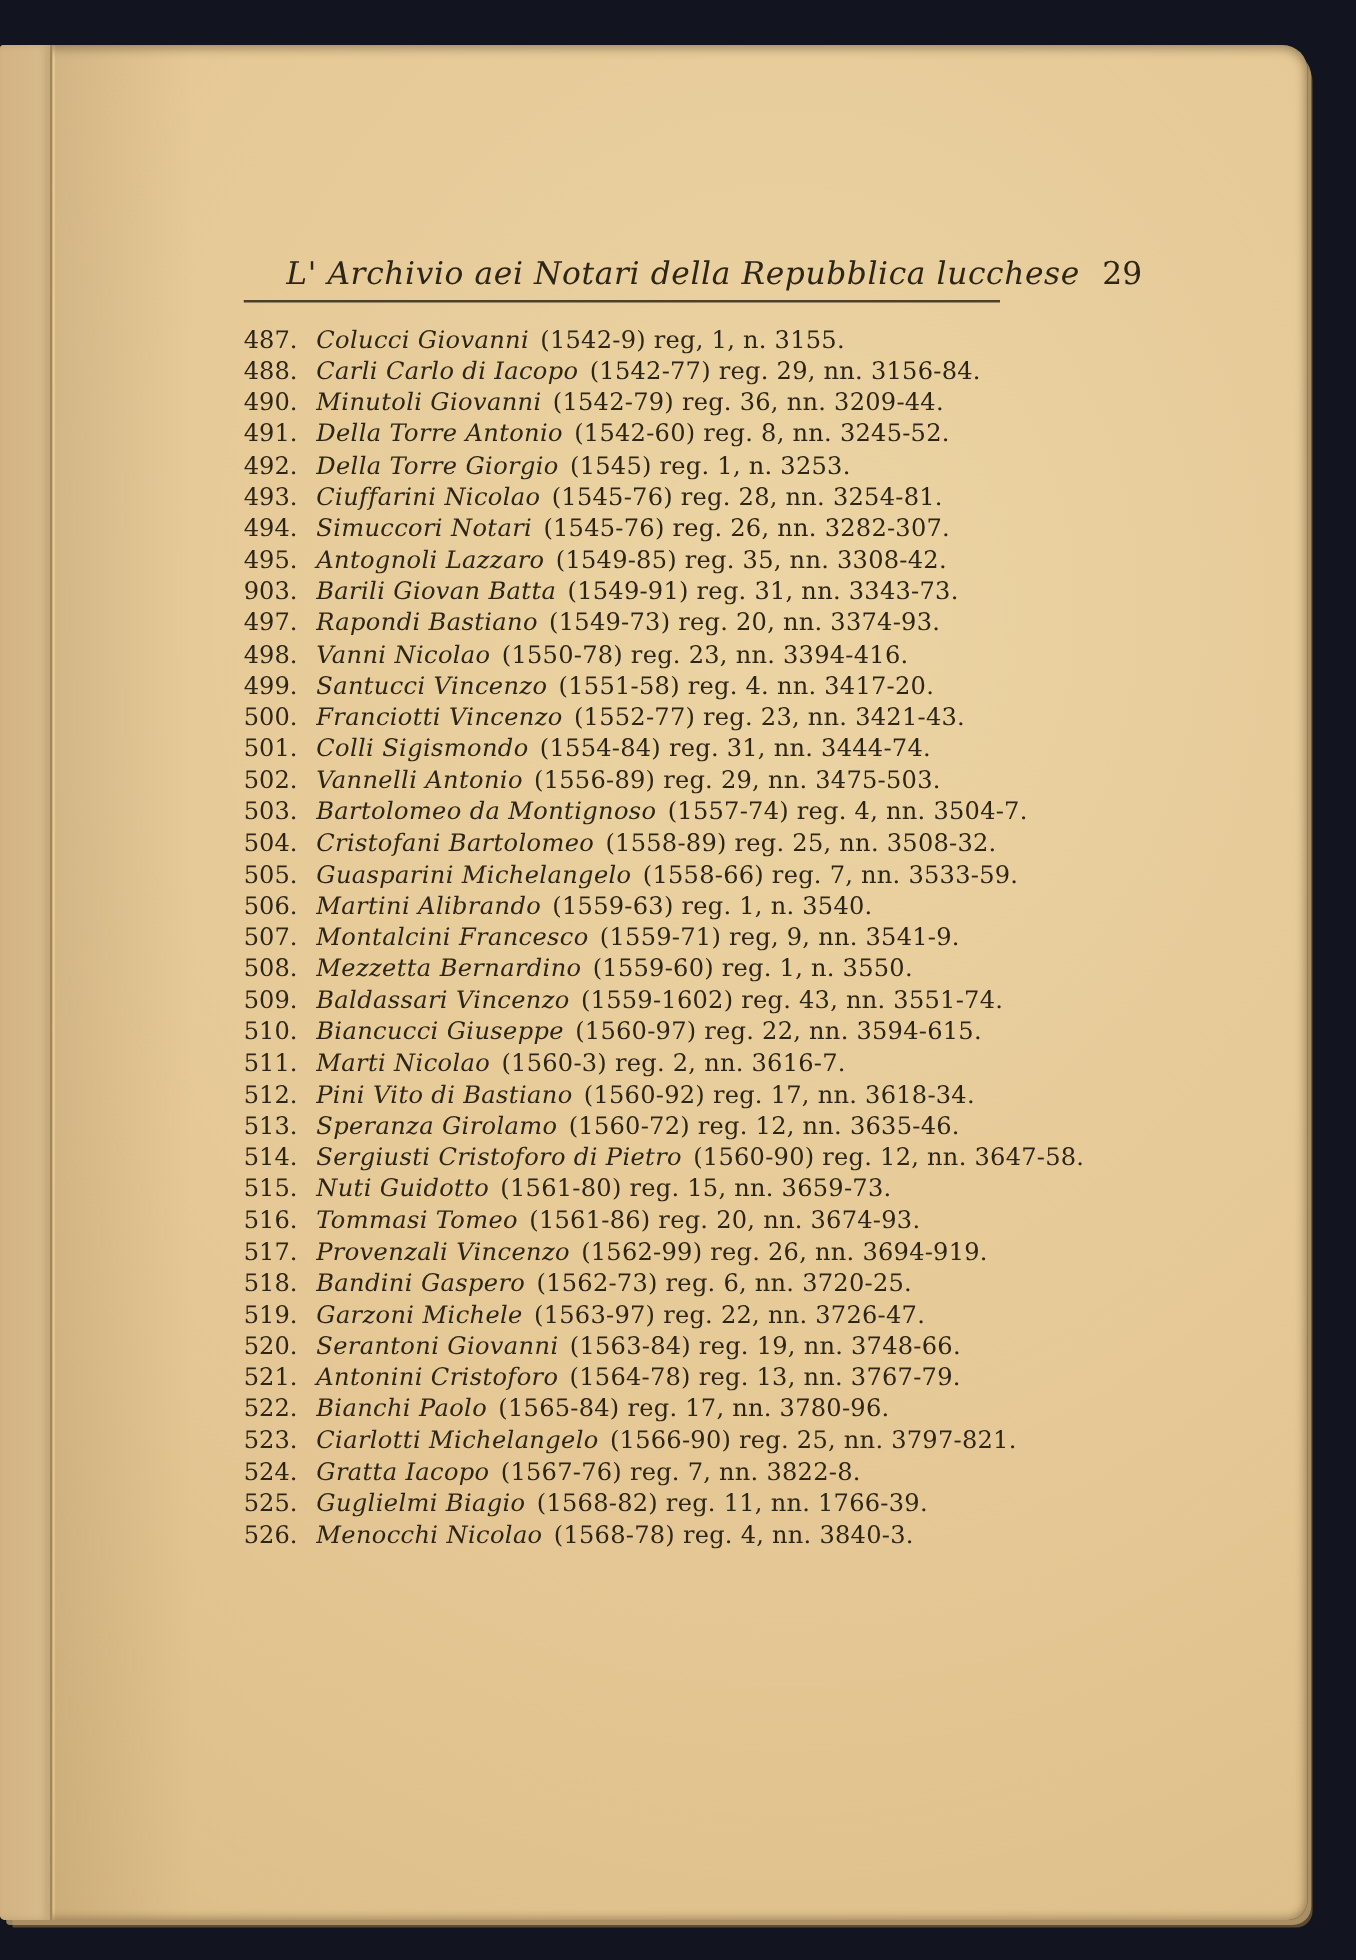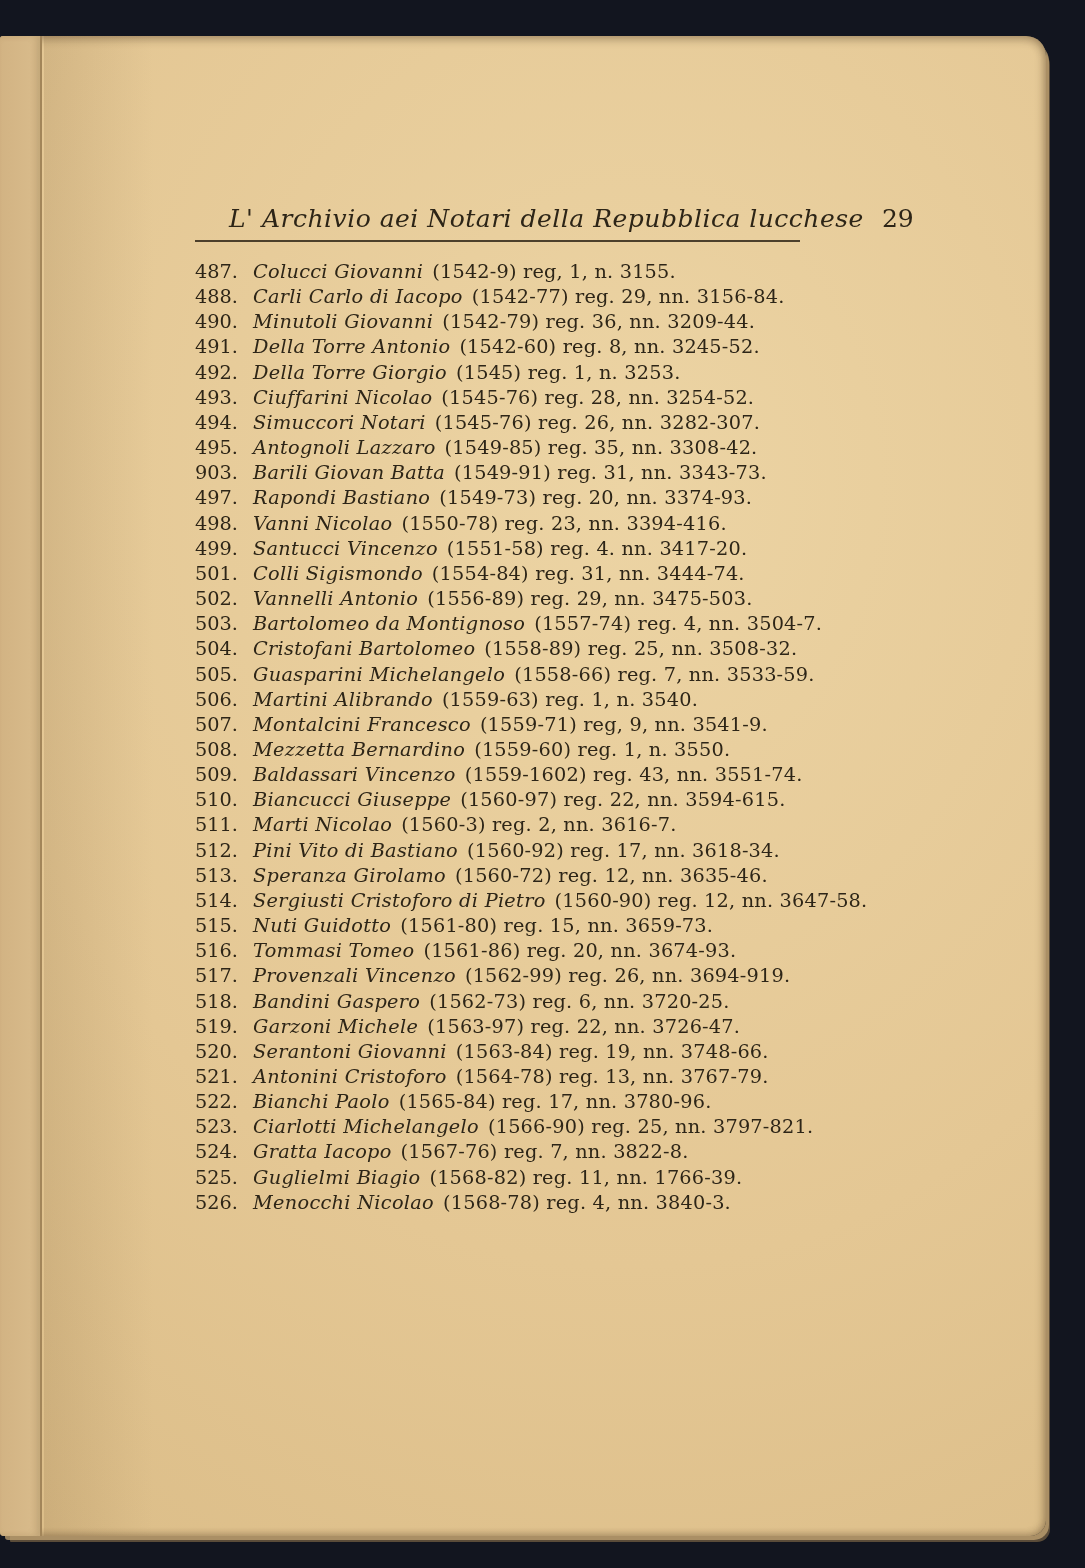--- a/index.html
+++ b/index.html
@@ -111,27 +111,28 @@
       <span class="header-pagenum">29</span>
     </div>
     <div class="header-rule"></div>
 
     <div class="entry-list" id="entry-list">
         <div class="entry"><span class="num">487.</span><span class="name">Colucci Giovanni</span><span class="rest">(1542-9) reg, 1, n. 3155.</span></div>
         <div class="entry"><span class="num">488.</span><span class="name">Carli Carlo di Iacopo</span><span class="rest">(1542-77) reg. 29, nn. 3156-84.</span></div>
         <div class="entry"><span class="num">490.</span><span class="name">Minutoli Giovanni</span><span class="rest">(1542-79) reg. 36, nn. 3209-44.</span></div>
         <div class="entry"><span class="num">491.</span><span class="name">Della Torre Antonio</span><span class="rest">(1542-60) reg. 8, nn. 3245-52.</span></div>
         <div class="entry"><span class="num">492.</span><span class="name">Della Torre Giorgio</span><span class="rest">(1545) reg. 1, n. 3253.</span></div>
-        <div class="entry"><span class="num">493.</span><span class="name">Ciuffarini Nicolao</span><span class="rest">(1545-76) reg. 28, nn. 3254-52.</span></div>
+        <div class="entry"><span class="num">493.</span><span class="name">Ciuffarini Nicolao</span><span class="rest">(1545-76) reg. 28, nn. 3254-81.</span></div>
         <div class="entry"><span class="num">494.</span><span class="name">Simuccori Notari</span><span class="rest">(1545-76) reg. 26, nn. 3282-307.</span></div>
         <div class="entry"><span class="num">495.</span><span class="name">Antognoli Lazzaro</span><span class="rest">(1549-85) reg. 35, nn. 3308-42.</span></div>
         <div class="entry"><span class="num">903.</span><span class="name">Barili Giovan Batta</span><span class="rest">(1549-91) reg. 31, nn. 3343-73.</span></div>
         <div class="entry"><span class="num">497.</span><span class="name">Rapondi Bastiano</span><span class="rest">(1549-73) reg. 20, nn. 3374-93.</span></div>
         <div class="entry"><span class="num">498.</span><span class="name">Vanni Nicolao</span><span class="rest">(1550-78) reg. 23, nn. 3394-416.</span></div>
         <div class="entry"><span class="num">499.</span><span class="name">Santucci Vincenzo</span><span class="rest">(1551-58) reg. 4. nn. 3417-20.</span></div>
+        <div class="entry"><span class="num">500.</span><span class="name">Franciotti Vincenzo</span><span class="rest">(1552-77) reg. 23, nn. 3421-43.</span></div>
         <div class="entry"><span class="num">501.</span><span class="name">Colli Sigismondo</span><span class="rest">(1554-84) reg. 31, nn. 3444-74.</span></div>
         <div class="entry"><span class="num">502.</span><span class="name">Vannelli Antonio</span><span class="rest">(1556-89) reg. 29, nn. 3475-503.</span></div>
         <div class="entry"><span class="num">503.</span><span class="name">Bartolomeo da Montignoso</span><span class="rest">(1557-74) reg. 4, nn. 3504-7.</span></div>
         <div class="entry"><span class="num">504.</span><span class="name">Cristofani Bartolomeo</span><span class="rest">(1558-89) reg. 25, nn. 3508-32.</span></div>
         <div class="entry"><span class="num">505.</span><span class="name">Guasparini Michelangelo</span><span class="rest">(1558-66) reg. 7, nn. 3533-59.</span></div>
         <div class="entry"><span class="num">506.</span><span class="name">Martini Alibrando</span><span class="rest">(1559-63) reg. 1, n. 3540.</span></div>
         <div class="entry"><span class="num">507.</span><span class="name">Montalcini Francesco</span><span class="rest">(1559-71) reg, 9, nn. 3541-9.</span></div>
         <div class="entry"><span class="num">508.</span><span class="name">Mezzetta Bernardino</span><span class="rest">(1559-60) reg. 1, n. 3550.</span></div>
         <div class="entry"><span class="num">509.</span><span class="name">Baldassari Vincenzo</span><span class="rest">(1559-1602) reg. 43, nn. 3551-74.</span></div>
         <div class="entry"><span class="num">510.</span><span class="name">Biancucci Giuseppe</span><span class="rest">(1560-97) reg. 22, nn. 3594-615.</span></div>

